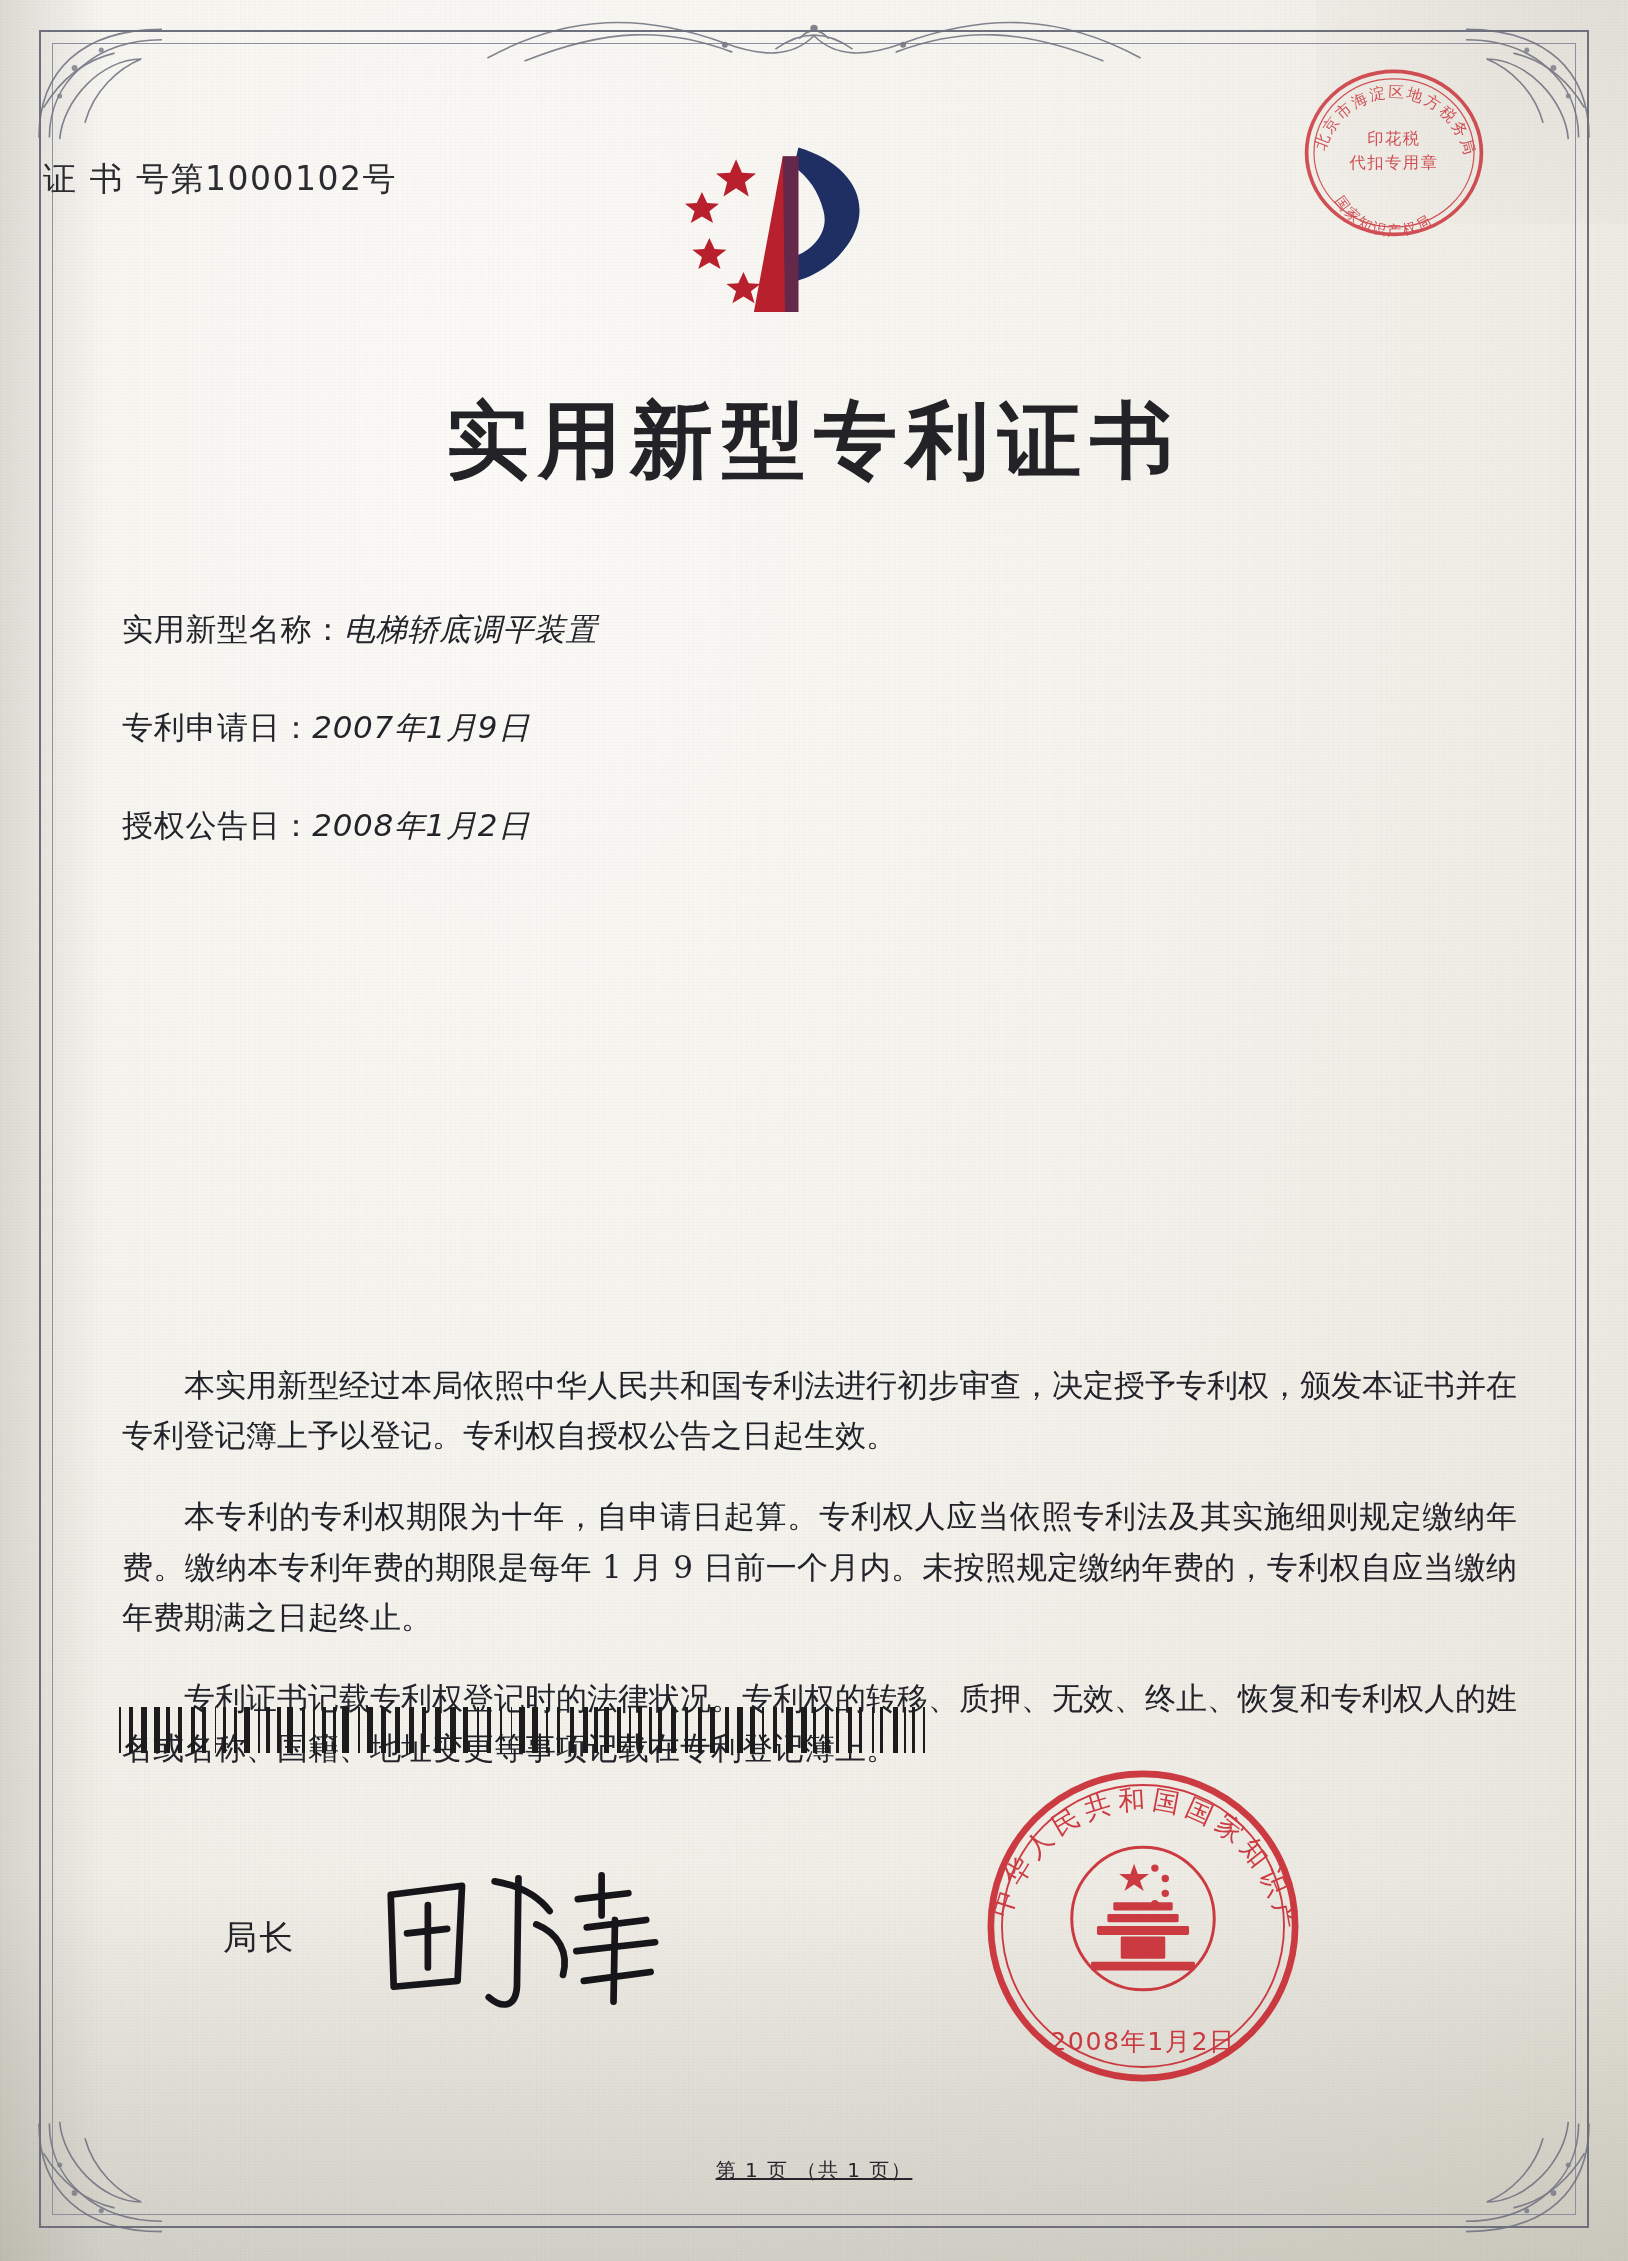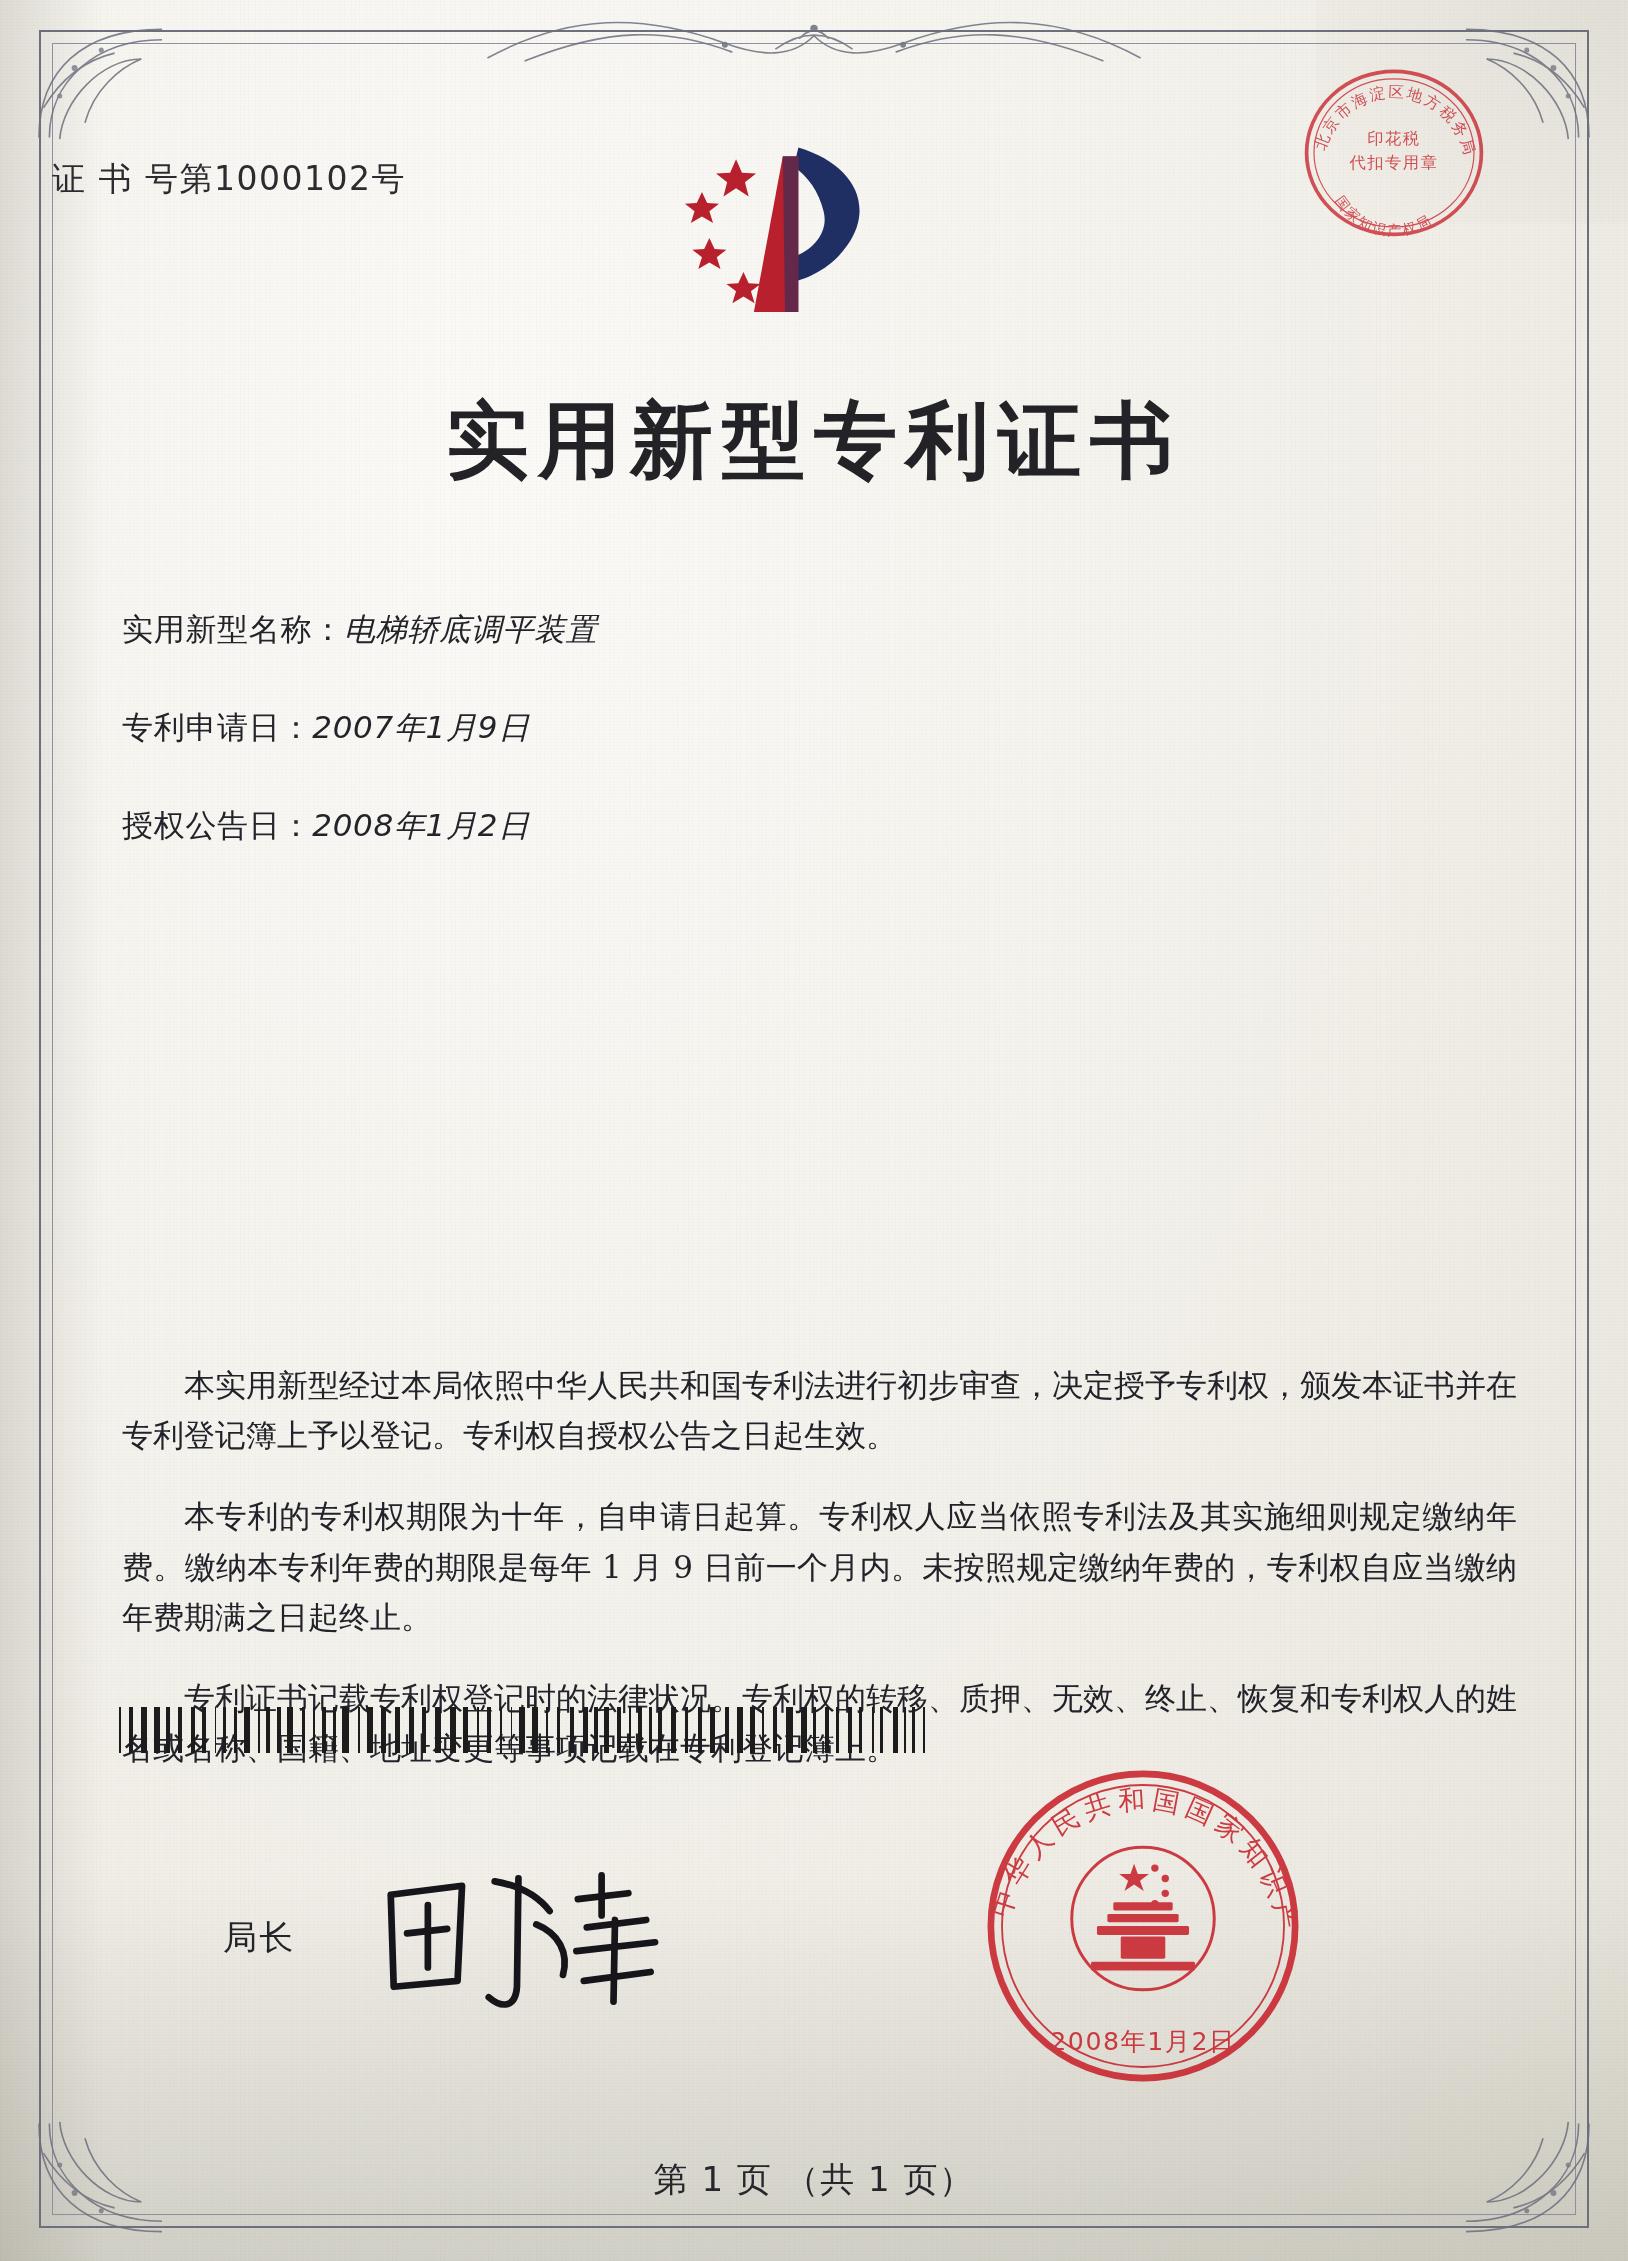--- a/index.html
+++ b/index.html
@@ -59,21 +59,21 @@
   .top-flourish{
     position:absolute;left:50%;top:6px;transform:translateX(-50%);
     width:668px;height:67px;opacity:.85;
   }
   .top-flourish svg{width:100%;height:100%;display:block;}
 
   
   .content{position:absolute;left:0;top:0;width:1628px;height:2261px;}
 
   .cert-no{
-    position:absolute;left:52px;top:157px;
+    position:absolute;left:43px;top:157px;
     font-size:33px;color:#2c2c30;letter-spacing:1.5px;
     font-family:"DejaVu Sans","Liberation Sans",sans-serif;
   }
 
   
   .logo{position:absolute;left:653px;top:134px;width:267px;height:193px;}
   .logo svg{width:100%;height:100%;display:block;}
 
   
   .stamp-top{
@@ -124,22 +124,23 @@
     font-size:34px;color:#23232a;letter-spacing:2.2px;
     font-family:"DejaVu Sans","Liberation Sans",sans-serif;
   }
   .signature{
     position:absolute;left:364px;top:1856px;width:349px;height:171px;
   }
   .signature svg{width:100%;height:100%;display:block;}
 
   .footer{
     position:absolute;left:0;right:0;top:2157px;text-align:center;
-    font-size:34px;color:#26262c;letter-spacing:1.5px;
+    font-size:20px;color:#26262c;letter-spacing:1.5px;
     font-family:"DejaVu Sans","Liberation Sans",sans-serif;
+    text-decoration:underline;
   }
 </style>
 </head>
 <body>
 
 <div class="page">
   <div class="paper-grain"></div>
   <div class="shade-left"></div>
   <div class="shade-bottom"></div>
   <div class="shade-topright"></div>

